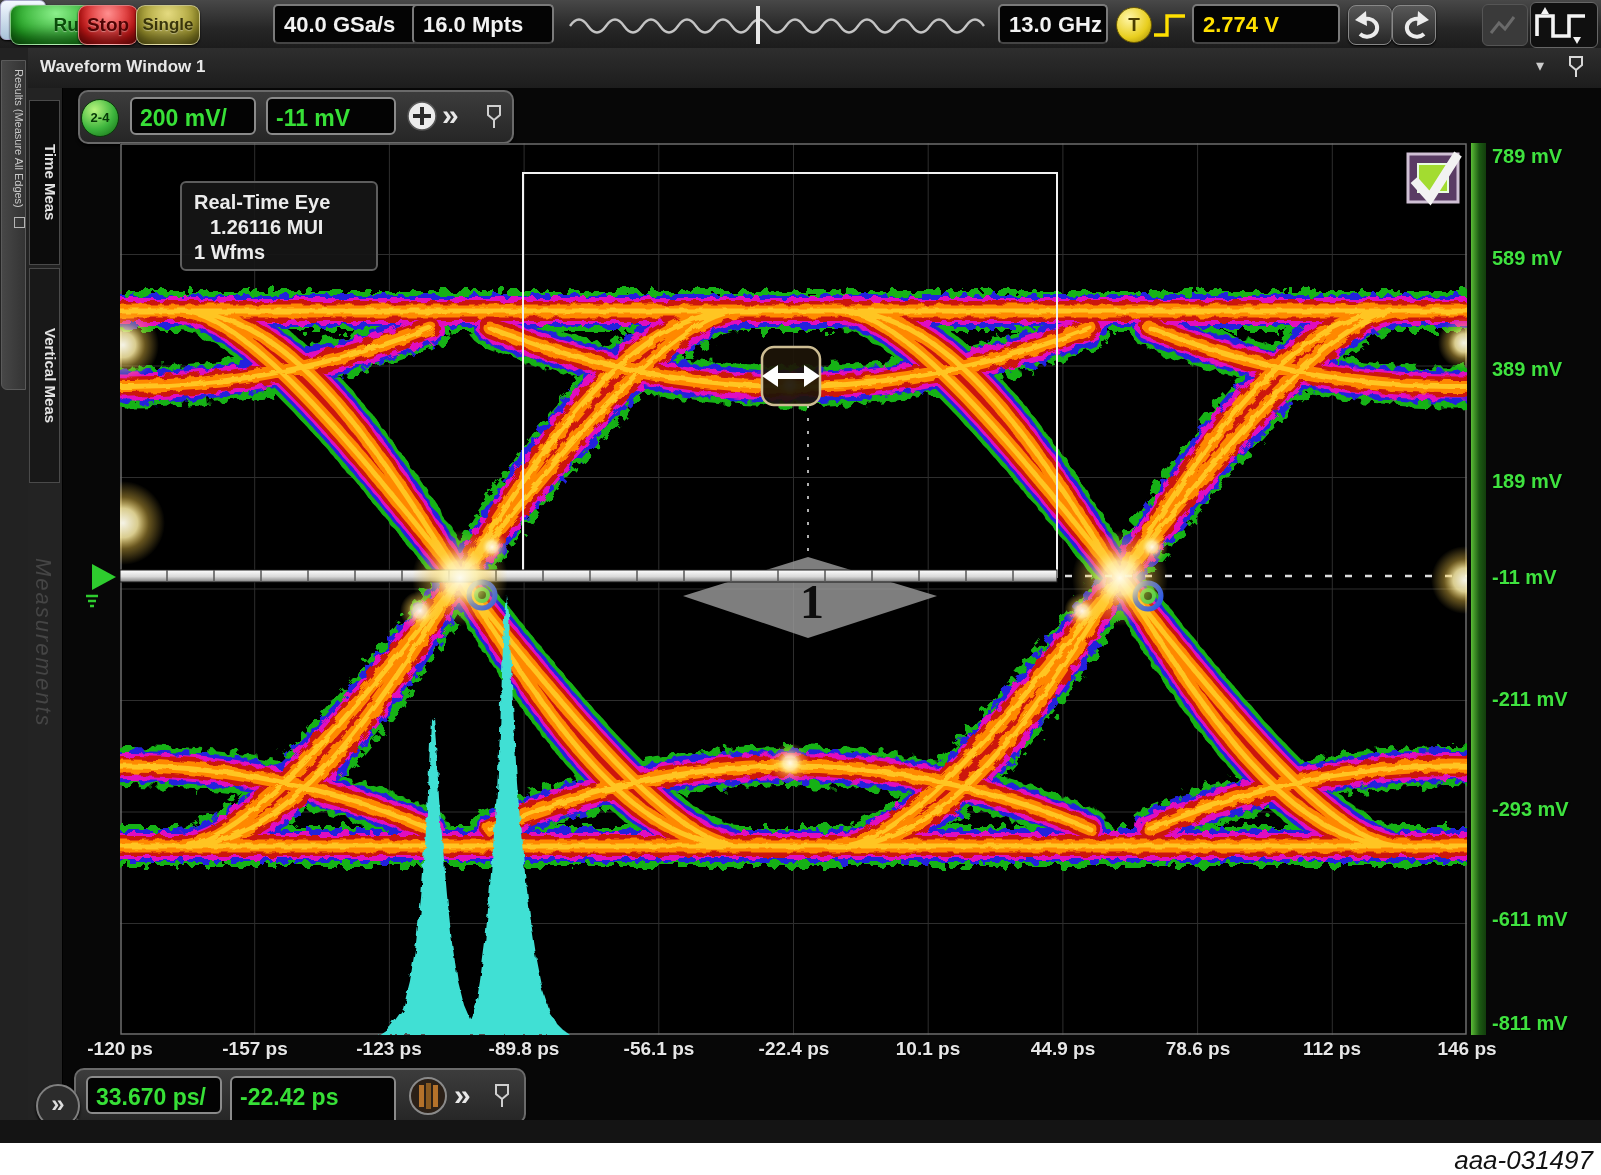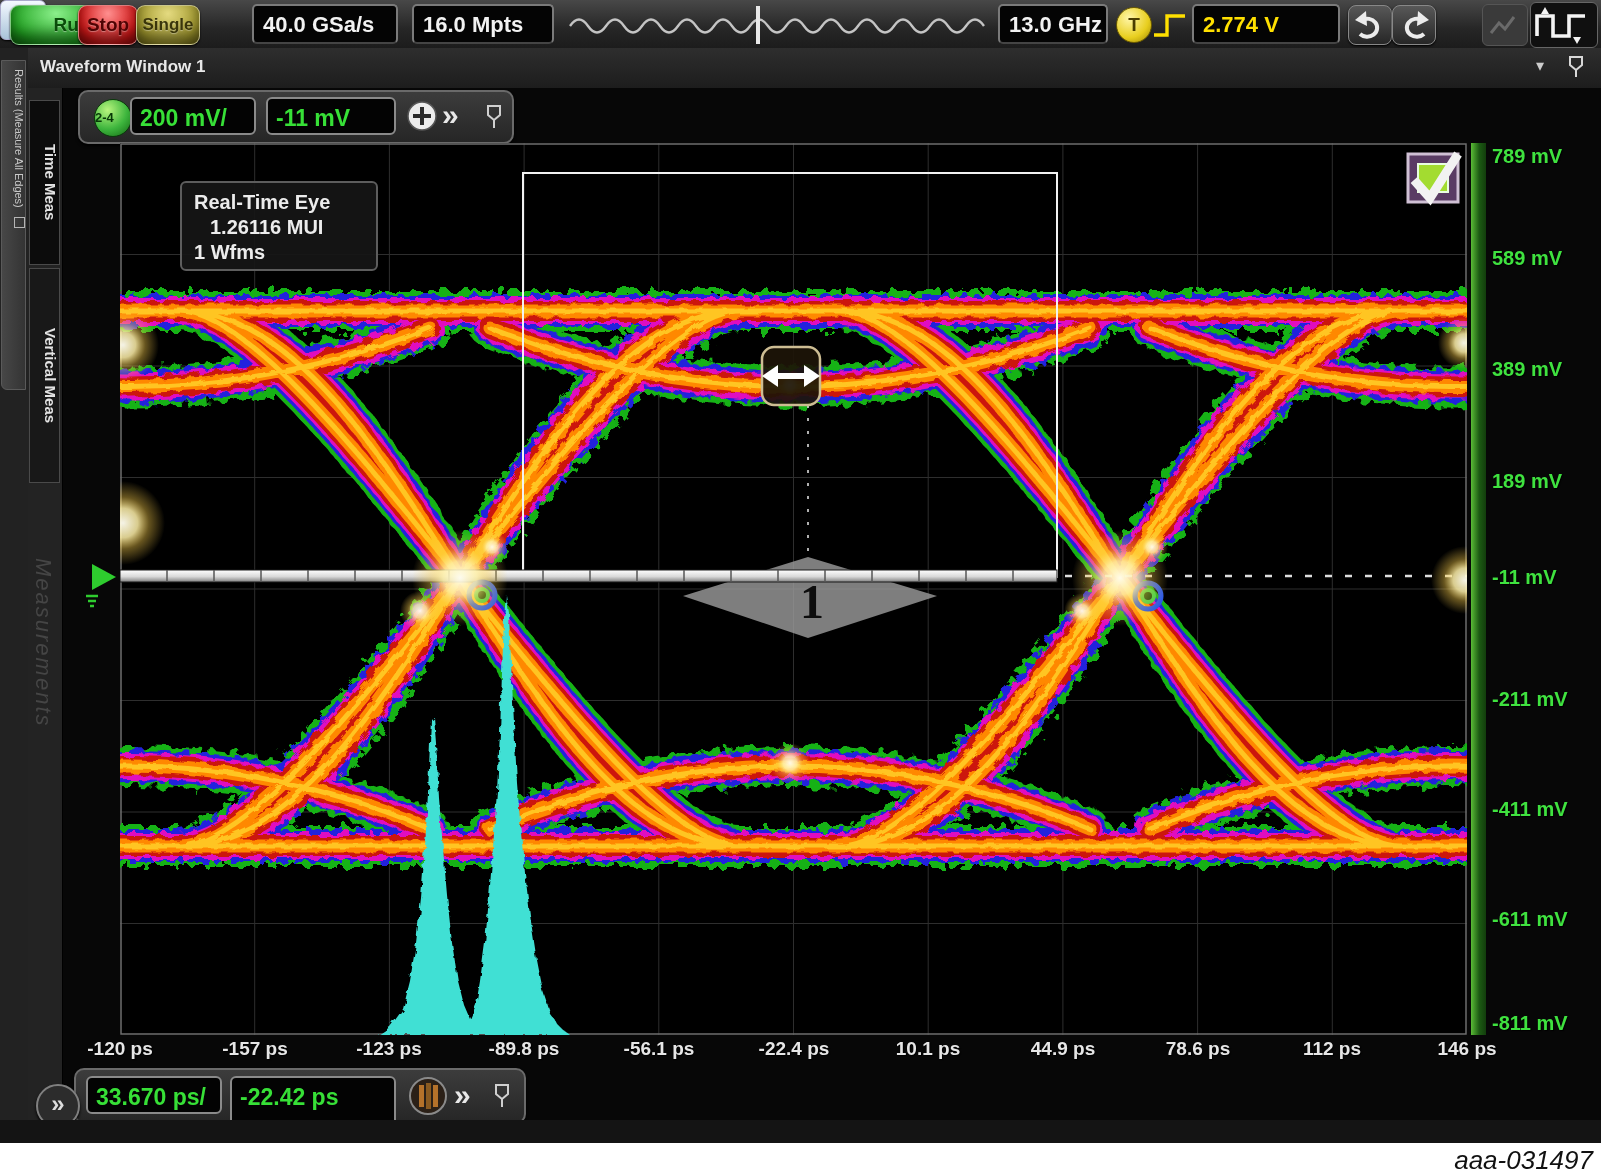--- a/index.html
+++ b/index.html
@@ -35,23 +35,23 @@
   .tab-time{top:12px;height:165px;background:#0c0c0c;}
   .tab-vert{top:180px;height:215px;background:#181818;}
   .measlabel{position:absolute;left:2px;top:470px;writing-mode:vertical-rl;color:#454545;font-size:22px;font-style:italic;letter-spacing:2px;}
   .mainbg{left:62px;top:88px;width:1539px;height:1055px;background:#070707;}
   
   .scalebar{background:linear-gradient(#3c3c3c,#262626);border:2px solid #6a6a6a;border-radius:10px;box-shadow:0 2px 3px #000;}
   .vsb{left:78px;top:90px;width:432px;height:50px;}
   .hsb{left:74px;top:1068px;width:448px;height:52px;}
   .gfield{position:absolute;background:#030303;border:2px solid #8a8a8a;border-radius:6px;color:#37e037;
           font-size:23px;font-weight:bold;line-height:38px;padding-left:8px;box-sizing:border-box;}
-  .badge{position:absolute;left:14px;top:7px;width:36px;height:36px;border-radius:50%;
+  .badge{position:absolute;left:1px;top:7px;width:36px;height:36px;border-radius:50%;
          background:radial-gradient(circle at 35% 28%,#b8f57e,#3db53d 55%,#126612);
-         border:1px solid #0a3a0a;color:#073807;font-size:13px;font-weight:bold;line-height:36px;}
+         border:1px solid #0a3a0a;color:#073807;font-size:13px;font-weight:bold;text-align:center;line-height:36px;}
   .chev{position:absolute;color:#e8e8e8;font-size:30px;font-weight:bold;line-height:36px;}
   .circbtn{position:absolute;left:36px;top:1084px;width:40px;height:40px;border-radius:50%;background:#2c2c2c;
            border:2px solid #808080;color:#dddddd;font-size:24px;font-weight:bold;text-align:center;line-height:36px;box-shadow:0 2px 3px #000;}
   
   .annot{left:180px;top:181px;width:198px;height:90px;background:rgba(22,22,22,.92);border:2px solid #5d5d5d;
          border-radius:6px;color:#ececec;font-weight:bold;font-size:20px;padding:7px 0 0 12px;box-sizing:border-box;line-height:25px;}
   .annot .ind{padding-left:16px;}
   .xlab{position:absolute;top:1038px;width:104px;text-align:center;color:#e6e6e6;font-size:19px;font-weight:bold;text-shadow:1px 1px 1px #000;}
   .ylab{position:absolute;left:1492px;width:104px;color:#3fe23f;font-size:20px;font-weight:bold;text-shadow:1px 1px 1px #000;}
   .yaxisbar{left:1471px;top:143px;width:15px;height:892px;background:linear-gradient(90deg,#5abc36,#1c5a13 55%,#123d0c);}
@@ -68,21 +68,21 @@
   <div class="abs toolbar">
     <div class="tbtn run">Run</div>
     <div class="tbtn stop">Stop</div>
     <div class="tbtn single">Single</div>
     <div class="touchbtn">
       <svg width="44" height="38" viewBox="0 0 44 38">
         <path d="M12,26 a11,9 0 1 1 20,3" fill="none" stroke="#1d3348" stroke-width="3.5"></path>
         <polygon points="36,24 28,33 38,35" fill="#1d3348"></polygon>
       </svg>
     </div>
-    <div class="tfield" style="left:252px;width:146px;">40.0 GSa/s</div>
+    <div class="tfield" style="left:273px;width:146px;">40.0 GSa/s</div>
     <div class="tfield" style="left:412px;width:142px;">16.0 Mpts</div>
     <svg class="abs" style="left:562px;top:2px;" width="430" height="46" viewBox="0 0 430 46">
       <path d="M8,24 q9,-13 18,0 t18,0 t18,0 t18,0 t18,0 t18,0 t18,0 t18,0 t18,0 t18,0 t18,0 t18,0 t18,0 t18,0 t18,0 t18,0 t18,0 t18,0 t18,0 t18,0 t18,0 t18,0 t18,0" fill="none" stroke="#c4c4c4" stroke-width="2.4"></path>
       <rect x="194" y="4" width="4" height="38" fill="#e8e8e8"></rect>
     </svg>
     <div class="tfield" style="left:998px;width:110px;">13.0 GHz</div>
     <div class="abs" style="left:1116px;top:7px;width:34px;height:34px;border-radius:50%;
          background:radial-gradient(circle at 35% 30%,#fff6a8,#e8ce1e 60%,#9a8300);border:1px solid #6d5c00;
          color:#4a3d00;font-weight:bold;font-size:19px;text-align:center;line-height:34px;">T</div>
     <svg class="abs" style="left:1152px;top:9px;" width="40" height="30" viewBox="0 0 40 30">
@@ -288,21 +288,21 @@
     <path d="M12,32 L28,50 L56,6" fill="none" stroke="#f2f2f2" stroke-width="9"></path>
   </svg>
 
   <div class="abs yaxisbar"></div>
   <div class="ylab" style="top:145px;">789 mV</div>
   <div class="ylab" style="top:247px;">589 mV</div>
   <div class="ylab" style="top:358px;">389 mV</div>
   <div class="ylab" style="top:470px;">189 mV</div>
   <div class="ylab" style="top:566px;">-11 mV</div>
   <div class="ylab" style="top:688px;">-211 mV</div>
-  <div class="ylab" style="top:798px;">-411 mV</div>
+  <div class="ylab" style="top:798px;">-293 mV</div>
   <div class="ylab" style="top:908px;">-611 mV</div>
   <div class="ylab" style="top:1012px;">-811 mV</div>
 
   <div class="xlab" style="left:68px;">-120 ps</div>
   <div class="xlab" style="left:203px;">-157 ps</div>
   <div class="xlab" style="left:337px;">-123 ps</div>
   <div class="xlab" style="left:472px;">-89.8 ps</div>
   <div class="xlab" style="left:607px;">-56.1 ps</div>
   <div class="xlab" style="left:742px;">-22.4 ps</div>
   <div class="xlab" style="left:876px;">10.1 ps</div>

